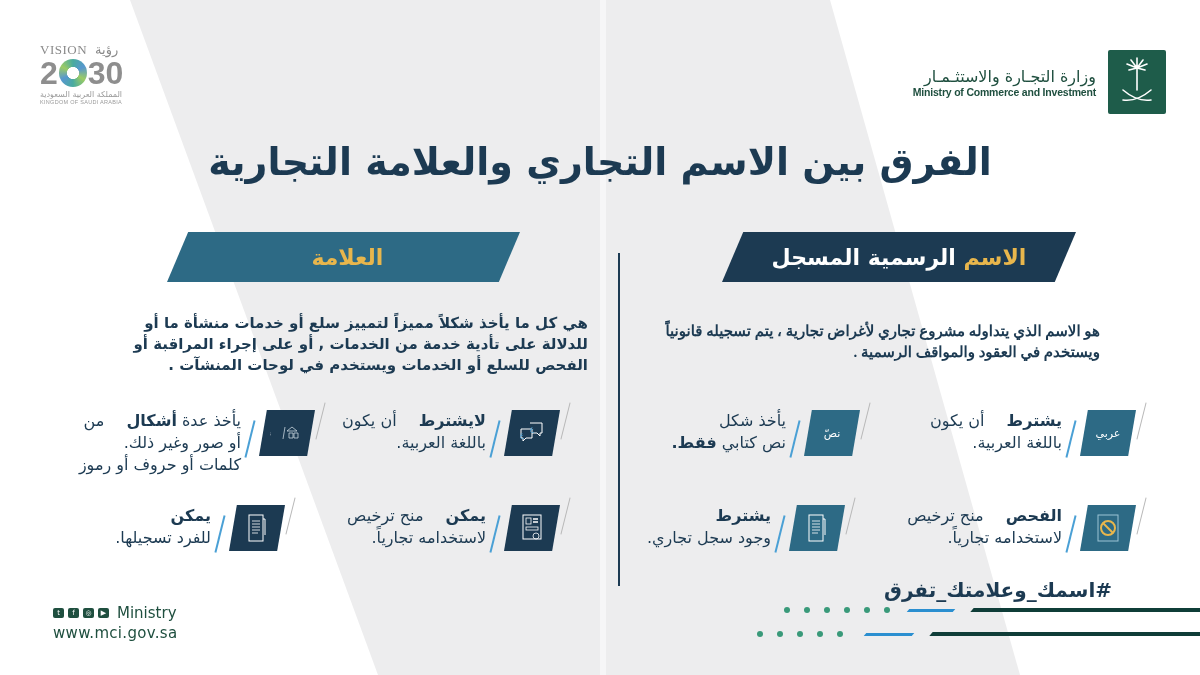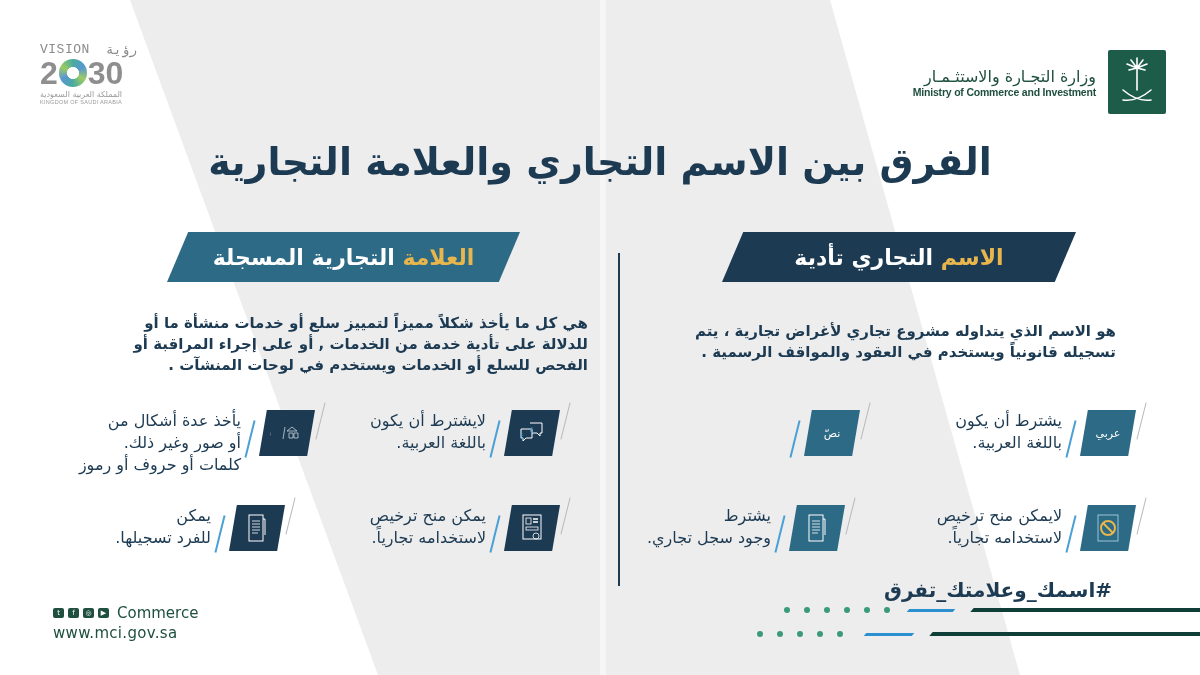--- a/index.html
+++ b/index.html
@@ -3,21 +3,21 @@
 <meta charset="utf-8">
 <style>
   * { box-sizing: border-box; margin: 0; padding: 0; }
   html, body { width: 1200px; height: 675px; overflow: hidden; background: #ffffff; }
   body { position: relative; font-family: "DejaVu Sans", sans-serif; color: #1c3a52; }
 
   .bg-shape { position: absolute; top: 0; left: 0; width: 1200px; height: 675px; }
 
   
   .vision-logo { position: absolute; left: 40px; top: 42px; width: 110px; text-align: left; color: #8a8a8a; }
-  .vision-logo .v-top { font-family: Liberation Mono, monospace; font-size: 13px; letter-spacing: 0.5px; display: flex; gap: 16px; }
+  .vision-logo .v-top { font-family: Liberation Serif, serif; font-size: 13px; letter-spacing: 0.5px; display: flex; align-items: center; gap: 8px; }
   .vision-logo .v-top .ar { font-size: 13px; }
   .vision-logo .v-year { font-family: "Liberation Sans", sans-serif; font-weight: bold; font-size: 32px; line-height: 30px; color: #8e8e8e; display: flex; align-items: center; }
   .vision-logo .v-emblem { width: 28px; height: 28px; border-radius: 50%; margin: 0 1px;
      background: radial-gradient(circle, #ffffff 30%, transparent 31%), conic-gradient(#2a9d8f, #3a86c8, #8bc34a, #2a9d8f, #3a86c8, #8bc34a, #2a9d8f); opacity: 0.85; }
   .vision-logo .v-ar { font-size: 8px; color: #9a9a9a; direction: rtl; text-align: left; margin-top: 2px; }
   .vision-logo .v-en { font-family: "Liberation Sans", sans-serif; font-size: 5.5px; color: #9a9a9a; letter-spacing: 0.3px; }
 
   .ministry-logo { position: absolute; right: 34px; top: 50px; display: flex; align-items: center; gap: 12px; }
   .ministry-text { text-align: right; }
   .ministry-ar { direction: rtl; font-family: "DejaVu Sans", sans-serif; font-size: 16px; color: #1f4f3f; }
@@ -32,35 +32,35 @@
   
   .banner { position: absolute; height: 50px; display: flex; align-items: center; justify-content: center; direction: rtl;
      clip-path: polygon(6% 0, 100% 0, 94% 100%, 0 100%); font-size: 22px; font-weight: bold; color: #ffffff; }
   .banner .hl { color: #e8b64c; text-align: right; }
   .banner.right-banner { left: 722px; top: 232px; width: 354px; background: #1c3a52; }
   .banner.left-banner { left: 167px; top: 232px; width: 353px; background: #2d6a85; }
 
   .col-divider { position: absolute; left: 618px; top: 253px; width: 2px; height: 333px; background: #1c3a52; }
 
   .desc { position: absolute; direction: rtl; text-align: right; font-size: 15px; line-height: 21px; color: #1c3a52; font-weight: bold; }
-  .desc.right-desc { right: 84px; top: 321px; width: 470px; }
+  .desc.right-desc { right: 100px; top: 321px; width: 470px; font-family: Liberation Serif, serif; }
   .desc.left-desc { right: 612px; top: 313px; width: 470px; }
 
   
   .feature { position: absolute; display: flex; direction: rtl; align-items: flex-start; gap: 12px; }
   .feature-icon-wrap { position: relative; width: 62px; height: 46px; flex-shrink: 0; }
   .feature-icon { position: absolute; right: 0; top: 0; width: 56px; height: 46px; clip-path: polygon(14% 0, 100% 0, 86% 100%, 0 100%);
      display: flex; align-items: center; justify-content: center; color: #ffffff; font-size: 11px; }
   .feature-icon.teal { background: #2d6a85; }
   .feature-icon.navy { background: #1c3a52; }
   .slash { position: absolute; width: 2px; height: 38px; background: #4aa0d5; transform: rotate(14deg); }
   .slash.front { left: -4px; top: 10px; }
   .slash.back { right: -6px; top: -8px; background: #b8b8b8; width: 1px; }
   .feature-text { direction: rtl; text-align: right; font-size: 16px; line-height: 22px; color: #1c3a52; }
-  .feature-text b { font-weight: normal; }
+  .feature-text b { font-weight: bold; margin-left: 17px; }
 
   
   .social { position: absolute; left: 53px; top: 604px; display: flex; align-items: center; gap: 4px; color: #1f4f3f; }
   .social .ic { width: 11px; height: 10px; background: #1f4f3f; border-radius: 2px; display: inline-flex; align-items: center; justify-content: center; color: #fff; font-size: 7px; font-family: "DejaVu Sans", sans-serif; }
   .social .handle { font-family: "DejaVu Sans", sans-serif; font-size: 15px; margin-left: 4px; color: #1f4f3f; }
   .website { position: absolute; left: 53px; top: 624px; font-family: "DejaVu Sans", sans-serif; font-size: 15px; color: #1f4f3f; letter-spacing: 0.3px; }
 
   .hashtag { position: absolute; right: 88px; top: 578px; direction: rtl; font-size: 20px; font-weight: bold; color: #1c3a52; }
 
   .deco-row { position: absolute; display: flex; align-items: center; }
@@ -105,24 +105,24 @@
         <path d="M6 34 Q20 46 34 44"></path>
         <path d="M34 34 Q20 46 6 44"></path>
       </g>
     </svg>
   </div>
 </div>
 
 <h1 class="main-title">الفرق بين الاسم التجاري والعلامة التجارية</h1>
 
 <div class="banner right-banner">
-  <span class="hl">الاسم</span>&nbsp;<span>التجاري تأدية</span>
+  <span class="hl">الاسم</span>&nbsp;<span>الرسمية المسجل</span>
 </div>
 <div class="banner left-banner">
-  <span class="hl">العلامة</span>&nbsp;<span>التجارية المسجلة</span>
+  <span class="hl">العلامة</span>&nbsp;
 </div>
 
 <div class="col-divider"></div>
 
 <p class="desc right-desc">هو الاسم الذي يتداوله مشروع تجاري لأغراض تجارية ، يتم تسجيله قانونياً ويستخدم في العقود والمواقف الرسمية .</p>
 <p class="desc left-desc">هي كل ما يأخذ شكلاً مميزاً لتمييز سلع أو خدمات منشأة ما أو للدلالة على تأدية خدمة من الخدمات , أو على إجراء المراقبة أو الفحص للسلع أو الخدمات ويستخدم في لوحات المنشآت .</p>
 
 <div class="feature" style="right:64px; top:410px;">
   <div class="feature-icon-wrap">
     <span class="slash back"></span>
@@ -137,37 +137,41 @@
   </div>
 </div>
 
 <div class="feature" style="right:340px; top:410px;">
   <div class="feature-icon-wrap">
     <span class="slash back"></span>
     <div class="feature-icon teal">
         <span>نصّ</span>
       </div>
     <span class="slash front"></span>
+  </div>
+  <div class="feature-text">
+    <div>يأخذ شكل</div>
+    <div><span>نص كتابي </span><b>فقط.</b></div>
   </div>
 </div>
 
 <div class="feature" style="right:64px; top:505px;">
   <div class="feature-icon-wrap">
     <span class="slash back"></span>
     <div class="feature-icon teal">
       <svg width="26" height="30" viewBox="0 0 26 30">
           <rect x="3" y="2" width="20" height="26" fill="none" stroke="#9cc3d5" stroke-width="1"></rect>
           <circle cx="13" cy="15" r="7" fill="none" stroke="#e8b64c" stroke-width="2"></circle>
           <line x1="8" y1="10" x2="18" y2="20" stroke="#e8b64c" stroke-width="2"></line>
         </svg>
     </div>
     <span class="slash front"></span>
   </div>
   <div class="feature-text">
-    <div><b>لايمكن</b><span> منح ترخيص</span></div>
+    <div><b>الفحص</b><span> منح ترخيص</span></div>
     <div>لاستخدامه تجارياً.</div>
   </div>
 </div>
 
 <div class="feature" style="right:355px; top:505px;">
   <div class="feature-icon-wrap">
     <span class="slash back"></span>
     <div class="feature-icon teal">
       <svg width="22" height="30" viewBox="0 0 22 30">
           <rect x="3" y="2" width="14" height="26" fill="none" stroke="#ffffff" stroke-width="1"></rect>
@@ -270,21 +274,21 @@
     <div><b>يمكن</b></div>
     <div>للفرد تسجيلها.</div>
   </div>
 </div>
 
 <div class="social">
   <span class="ic">t</span>
   <span class="ic">f</span>
   <span class="ic">◎</span>
   <span class="ic">▶</span>
-  <span class="handle">Commerce</span>
+  <span class="handle">Ministry</span>
 </div>
 <div class="website">www.mci.gov.sa</div>
 
 <div class="hashtag">#اسمك_وعلامتك_تفرق</div>
 
 <div class="deco-row" style="left:784px; top:607px;">
   <span class="dot"></span>
     <span class="dot"></span>
     <span class="dot"></span>
     <span class="dot"></span>

